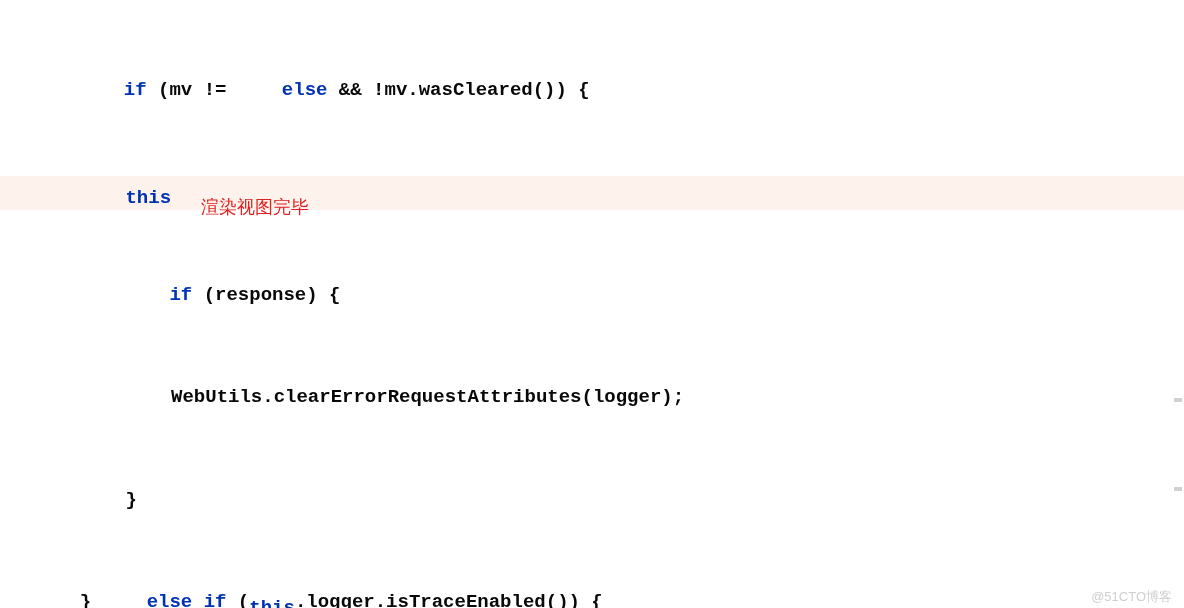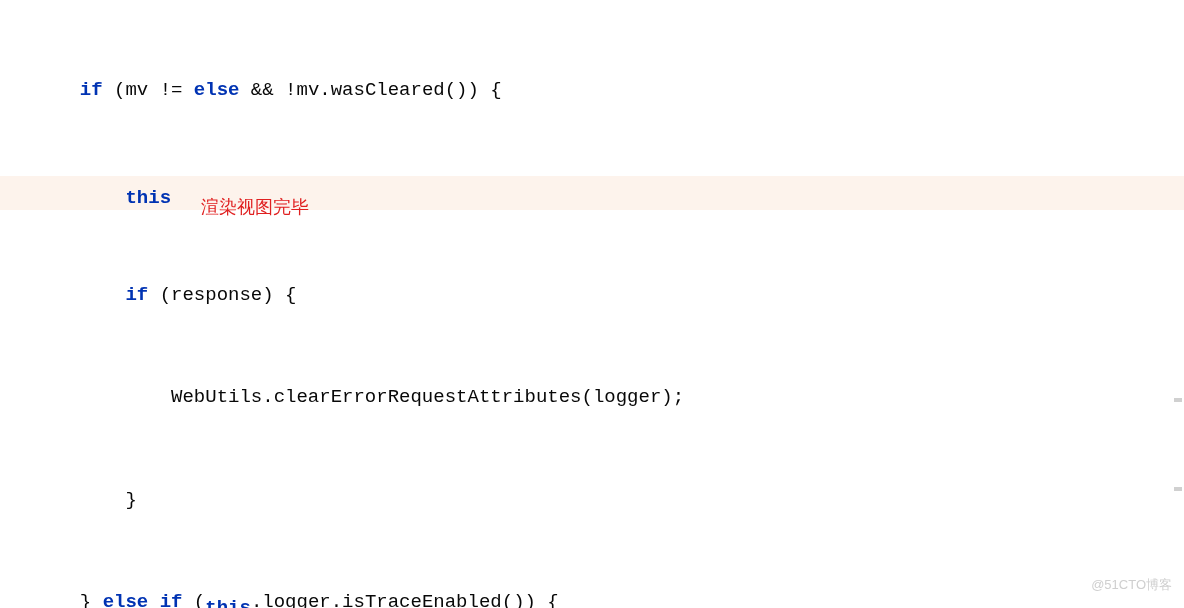--- a/index.html
+++ b/index.html
@@ -19,34 +19,34 @@
   }
   .line {
     position: relative;
     height: 34px;
     display: flex;
     align-items: center;
   }
   .highlight-line {
     background: #fdf3ec;
   }
-  .kw { color: #0033b3; font-weight: bold; }
+  .kw { color: #0033b3; font-weight: bold; margin-left: 44px; }
   .th { color: #0033b3; font-weight: bold; margin-top: 11px; }
-  .plain { color: #080808; font-weight: normal; }
+  .plain { color: #080808; font-weight: bold; }
   .annotation-red {
     color: #e02020;
     font-family: "Microsoft YaHei", sans-serif;
     font-size: 18px;
     font-weight: normal;
     margin-left: 30px;
     margin-top: 28px;
   }
   .watermark {
     position: absolute;
-    bottom: 12px;
+    bottom: 0;
     right: 12px;
     color: #cfcfcf;
     font-size: 13px;
     font-family: sans-serif;
   }
   .right-marks {
     position: absolute;
     right: 2px;
     width: 8px;
   }

